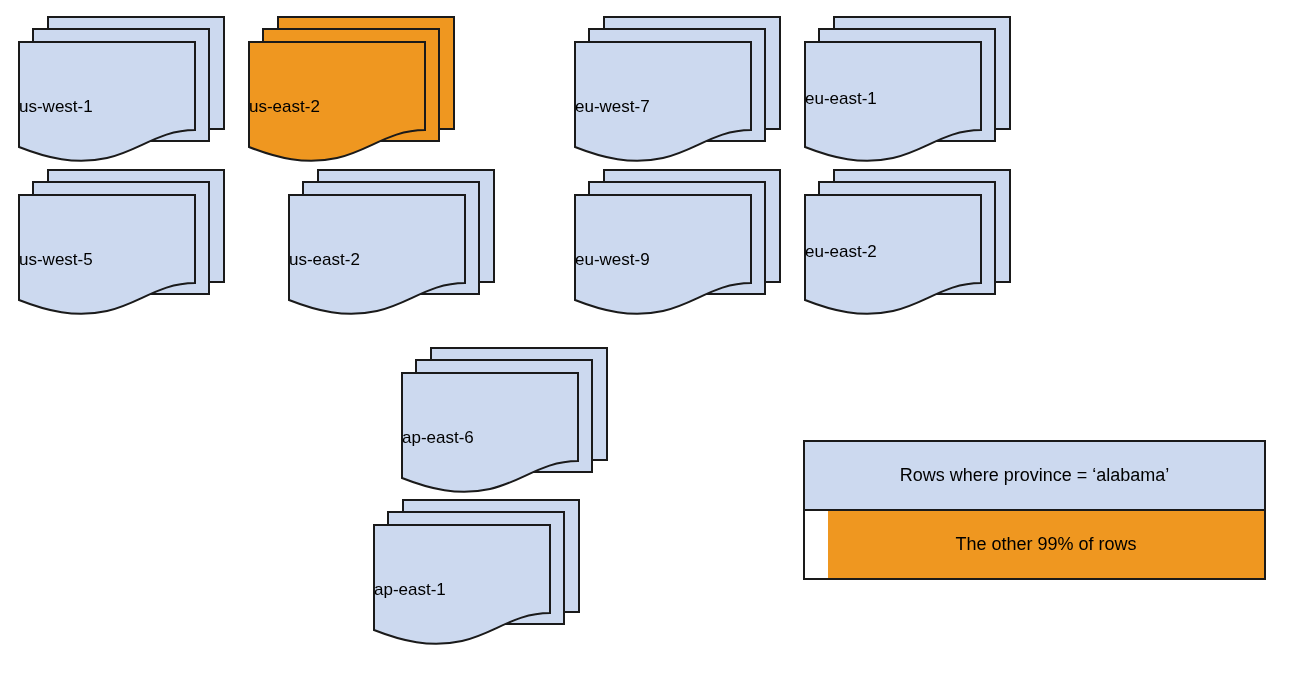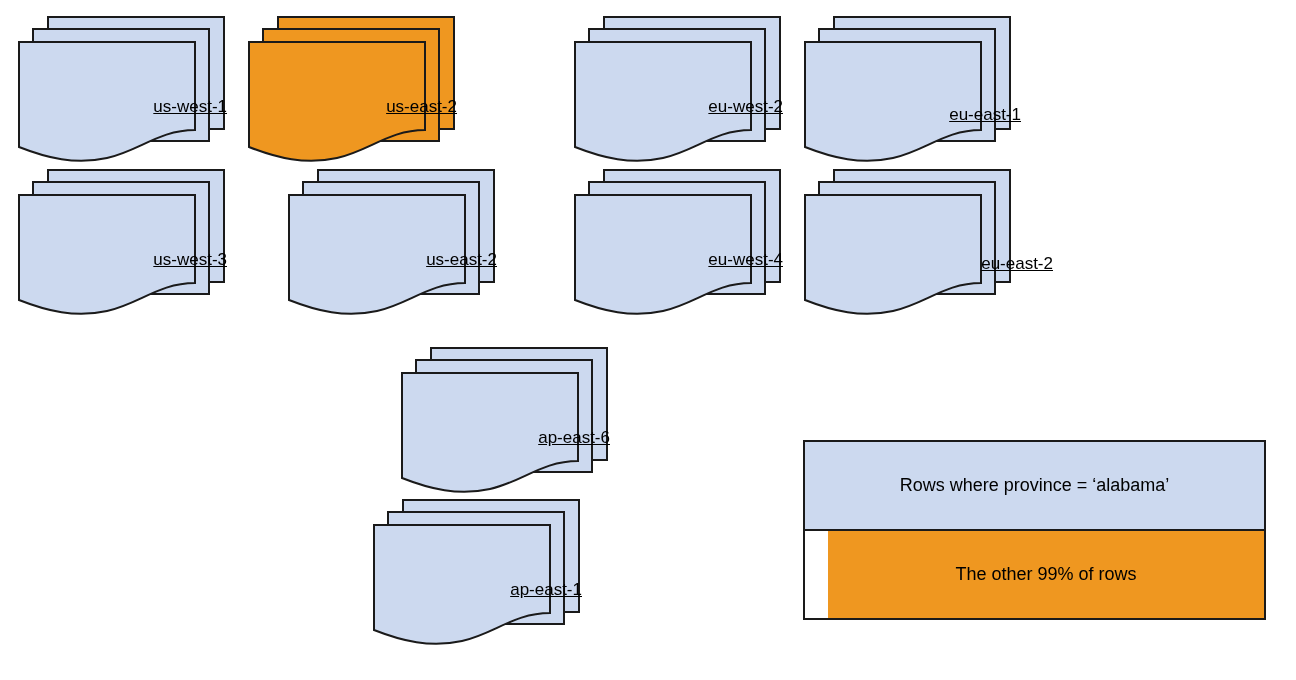--- a/index.html
+++ b/index.html
@@ -26,33 +26,32 @@
     display: block;
     width: 205px;
     height: 152px;
     overflow: visible;
   }
   .doc-label {
     position: absolute;
     left: 0;
     top: 0;
     width: 208px;
-    text-align: right;
+    text-align: left;
     font-size: 17px;
     color: #000000;
     white-space: nowrap;
     pointer-events: none;
-    text-decoration: underline;
   }
   .legend {
     position: absolute;
     left: 803px;
     top: 440px;
     width: 463px;
-    height: 180px;
+    height: 140px;
     border: 2px solid #1a1a1a;
     box-sizing: border-box;
     display: flex;
     flex-direction: column;
   }
   .legend-row {
     flex: 1 1 0;
     display: flex;
     align-items: center;
     justify-content: center;
@@ -85,61 +84,61 @@
           <path d="M 0 25 L 176 25 L 176 113 C 140 113 120 134 88 141 C 56 148 28 141 0 130 Z" fill="#ef9720" stroke="#1a1a1a" stroke-width="2" stroke-linejoin="miter"></path>
         </svg>
         <div class="doc-label" style="top: 80px;">us-east-2</div>
       </div>
       <div class="doc-stack" style="left: 575px; top: 17px;">
         <svg viewBox="0 0 205 152">
           <rect x="29" y="0" width="176" height="112" fill="#ccd9ef" stroke="#1a1a1a" stroke-width="2"></rect>
           <rect x="14" y="12" width="176" height="112" fill="#ccd9ef" stroke="#1a1a1a" stroke-width="2"></rect>
           <path d="M 0 25 L 176 25 L 176 113 C 140 113 120 134 88 141 C 56 148 28 141 0 130 Z" fill="#ccd9ef" stroke="#1a1a1a" stroke-width="2" stroke-linejoin="miter"></path>
         </svg>
-        <div class="doc-label" style="top: 80px;">eu-west-2</div>
+        <div class="doc-label" style="top: 80px;">eu-west-7</div>
       </div>
       <div class="doc-stack" style="left: 805px; top: 17px;">
         <svg viewBox="0 0 205 152">
           <rect x="29" y="0" width="176" height="112" fill="#ccd9ef" stroke="#1a1a1a" stroke-width="2"></rect>
           <rect x="14" y="12" width="176" height="112" fill="#ccd9ef" stroke="#1a1a1a" stroke-width="2"></rect>
           <path d="M 0 25 L 176 25 L 176 113 C 140 113 120 134 88 141 C 56 148 28 141 0 130 Z" fill="#ccd9ef" stroke="#1a1a1a" stroke-width="2" stroke-linejoin="miter"></path>
         </svg>
-        <div class="doc-label" style="top: 88px; padding-left: 8px;">eu-east-1</div>
+        <div class="doc-label" style="top: 72px;">eu-east-1</div>
       </div>
       <div class="doc-stack" style="left: 19px; top: 170px;">
         <svg viewBox="0 0 205 152">
           <rect x="29" y="0" width="176" height="112" fill="#ccd9ef" stroke="#1a1a1a" stroke-width="2"></rect>
           <rect x="14" y="12" width="176" height="112" fill="#ccd9ef" stroke="#1a1a1a" stroke-width="2"></rect>
           <path d="M 0 25 L 176 25 L 176 113 C 140 113 120 134 88 141 C 56 148 28 141 0 130 Z" fill="#ccd9ef" stroke="#1a1a1a" stroke-width="2" stroke-linejoin="miter"></path>
         </svg>
-        <div class="doc-label" style="top: 80px;">us-west-3</div>
+        <div class="doc-label" style="top: 80px;">us-west-5</div>
       </div>
       <div class="doc-stack" style="left: 249px; top: 170px; margin-left: 40px;">
         <svg viewBox="0 0 205 152">
           <rect x="29" y="0" width="176" height="112" fill="#ccd9ef" stroke="#1a1a1a" stroke-width="2"></rect>
           <rect x="14" y="12" width="176" height="112" fill="#ccd9ef" stroke="#1a1a1a" stroke-width="2"></rect>
           <path d="M 0 25 L 176 25 L 176 113 C 140 113 120 134 88 141 C 56 148 28 141 0 130 Z" fill="#ccd9ef" stroke="#1a1a1a" stroke-width="2" stroke-linejoin="miter"></path>
         </svg>
         <div class="doc-label" style="top: 80px;">us-east-2</div>
       </div>
       <div class="doc-stack" style="left: 575px; top: 170px;">
         <svg viewBox="0 0 205 152">
           <rect x="29" y="0" width="176" height="112" fill="#ccd9ef" stroke="#1a1a1a" stroke-width="2"></rect>
           <rect x="14" y="12" width="176" height="112" fill="#ccd9ef" stroke="#1a1a1a" stroke-width="2"></rect>
           <path d="M 0 25 L 176 25 L 176 113 C 140 113 120 134 88 141 C 56 148 28 141 0 130 Z" fill="#ccd9ef" stroke="#1a1a1a" stroke-width="2" stroke-linejoin="miter"></path>
         </svg>
-        <div class="doc-label" style="top: 80px;">eu-west-4</div>
+        <div class="doc-label" style="top: 80px;">eu-west-9</div>
       </div>
       <div class="doc-stack" style="left: 805px; top: 170px;">
         <svg viewBox="0 0 205 152">
           <rect x="29" y="0" width="176" height="112" fill="#ccd9ef" stroke="#1a1a1a" stroke-width="2"></rect>
           <rect x="14" y="12" width="176" height="112" fill="#ccd9ef" stroke="#1a1a1a" stroke-width="2"></rect>
           <path d="M 0 25 L 176 25 L 176 113 C 140 113 120 134 88 141 C 56 148 28 141 0 130 Z" fill="#ccd9ef" stroke="#1a1a1a" stroke-width="2" stroke-linejoin="miter"></path>
         </svg>
-        <div class="doc-label" style="top: 84px; padding-left: 40px;">eu-east-2</div>
+        <div class="doc-label" style="top: 72px;">eu-east-2</div>
       </div>
       <div class="doc-stack" style="left: 402px; top: 348px;">
         <svg viewBox="0 0 205 152">
           <rect x="29" y="0" width="176" height="112" fill="#ccd9ef" stroke="#1a1a1a" stroke-width="2"></rect>
           <rect x="14" y="12" width="176" height="112" fill="#ccd9ef" stroke="#1a1a1a" stroke-width="2"></rect>
           <path d="M 0 25 L 176 25 L 176 113 C 140 113 120 134 88 141 C 56 148 28 141 0 130 Z" fill="#ccd9ef" stroke="#1a1a1a" stroke-width="2" stroke-linejoin="miter"></path>
         </svg>
         <div class="doc-label" style="top: 80px;">ap-east-6</div>
       </div>
       <div class="doc-stack" style="left: 374px; top: 500px;">

